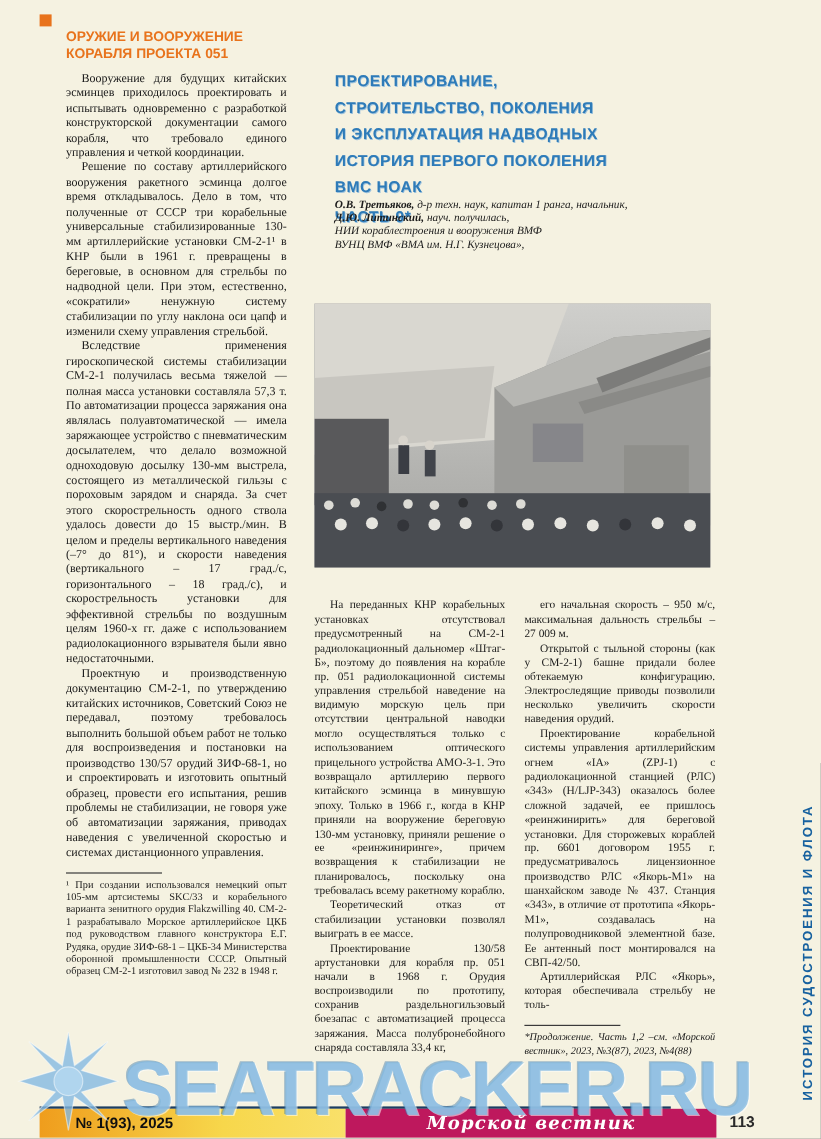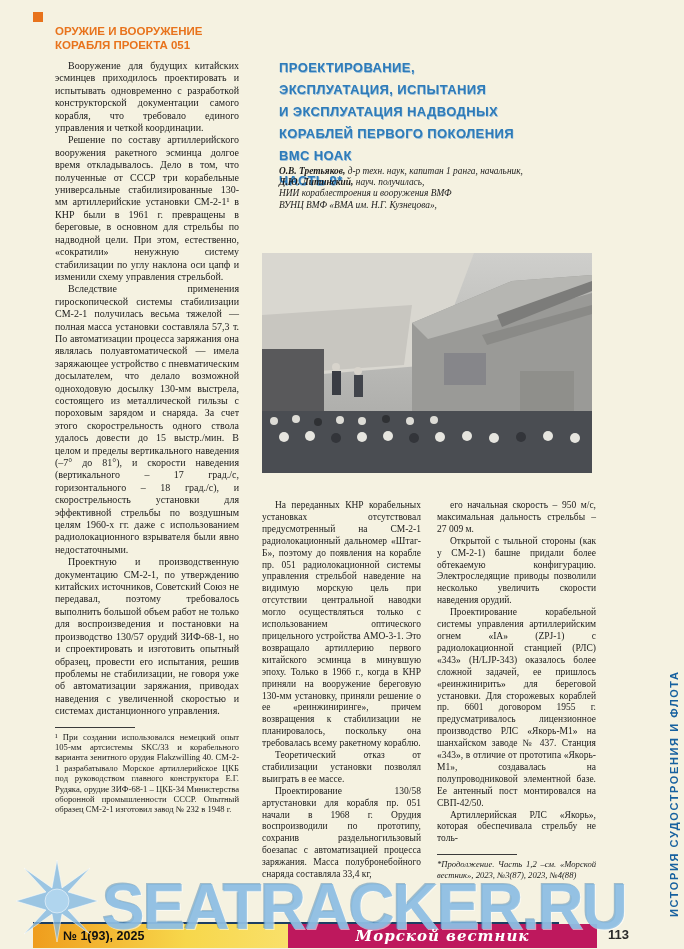--- a/index.html
+++ b/index.html
@@ -102,23 +102,23 @@
     <p class="body">Вооружение для будущих китайских эсминцев приходилось проектировать и испытывать одновременно с разработкой конструкторской документации самого корабля, что требовало единого управления и четкой координации.</p>
     <p class="body">Решение по составу артиллерийского вооружения ракетного эсминца долгое время откладывалось. Дело в том, что полученные от СССР три корабельные универсальные стабилизированные 130-мм артиллерийские установки СМ-2-1¹ в КНР были в 1961 г. превращены в береговые, в основном для стрельбы по надводной цели. При этом, естественно, «сократили» ненужную систему стабилизации по углу наклона оси цапф и изменили схему управления стрельбой.</p>
     <p class="body">Вследствие применения гироскопической системы стабилизации СМ-2-1 получилась весьма тяжелой — полная масса установки составляла 57,3 т. По автоматизации процесса заряжания она являлась полуавтоматической — имела заряжающее устройство с пневматическим досылателем, что делало возможной одноходовую досылку 130-мм выстрела, состоящего из металлической гильзы с пороховым зарядом и снаряда. За счет этого скорострельность одного ствола удалось довести до 15 выстр./мин. В целом и пределы вертикального наведения (–7° до 81°), и скорости наведения (вертикального – 17 град./с, горизонтального – 18 град./с), и скорострельность установки для эффективной стрельбы по воздушным целям 1960-х гг. даже с использованием радиолокационного взрывателя были явно недостаточными.</p>
     <p class="body">Проектную и производственную документацию СМ-2-1, по утверждению китайских источников, Советский Союз не передавал, поэтому требовалось выполнить большой объем работ не только для воспроизведения и постановки на производство 130/57 орудий ЗИФ-68-1, но и спроектировать и изготовить опытный образец, провести его испытания, решив проблемы не стабилизации, не говоря уже об автоматизации заряжания, приводах наведения с увеличенной скоростью и системах дистанционного управления.</p>
     <div class="rule"></div>
     <p class="footnote">¹ При создании использовался немецкий опыт 105-мм артсистемы SKC/33 и корабельного варианта зенитного орудия Flakzwilling 40. СМ-2-1 разрабатывало Морское артиллерийское ЦКБ под руководством главного конструктора Е.Г. Рудяка, орудие ЗИФ-68-1 – ЦКБ-34 Министерства оборонной промышленности СССР. Опытный образец СМ-2-1 изготовил завод № 232 в 1948 г.</p>
   </div>
 
   <div class="title">
     <div>ПРОЕКТИРОВАНИЕ,</div>
-    <div>ЭКСПЛУАТАЦИЯ, ИСПЫТАНИЯ</div>
+    <div>СТРОИТЕЛЬСТВО, ПОКОЛЕНИЯ</div>
     <div>И ЭКСПЛУАТАЦИЯ НАДВОДНЫХ</div>
-    <div>КОРАБЛЕЙ ПЕРВОГО ПОКОЛЕНИЯ</div>
+    <div>ИСТОРИЯ ПЕРВОГО ПОКОЛЕНИЯ</div>
     <div>ВМС НОАК</div>
     <div class="part">ЧАСТЬ 9*</div>
   </div>
 
   <div class="authors">
     <div><b>О.В. Третьяков,</b><span> д-р техн. наук,  капитан 1 ранга, начальник,</span></div>
     <div><b>Д.Ю. Литинский,</b><span> науч. получилась,</span></div>
     <div>НИИ кораблестроения и вооружения ВМФ</div>
     <div>ВУНЦ ВМФ «ВМА им. Н.Г. Кузнецова»,</div>
   </div>

